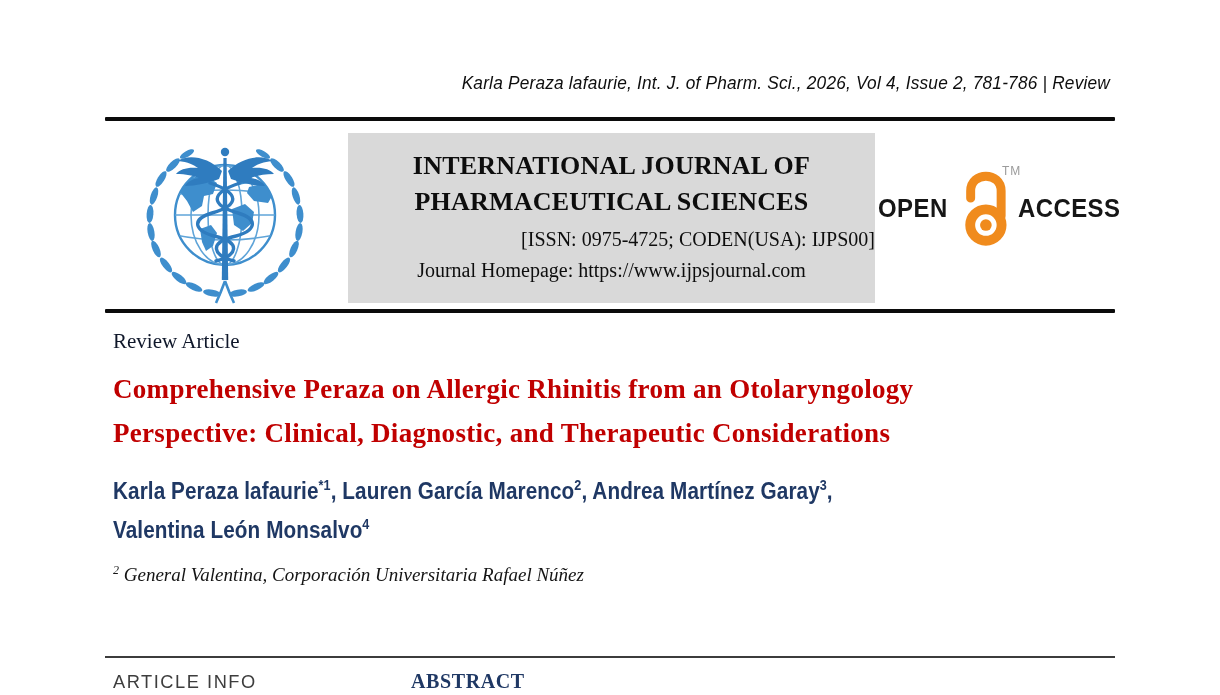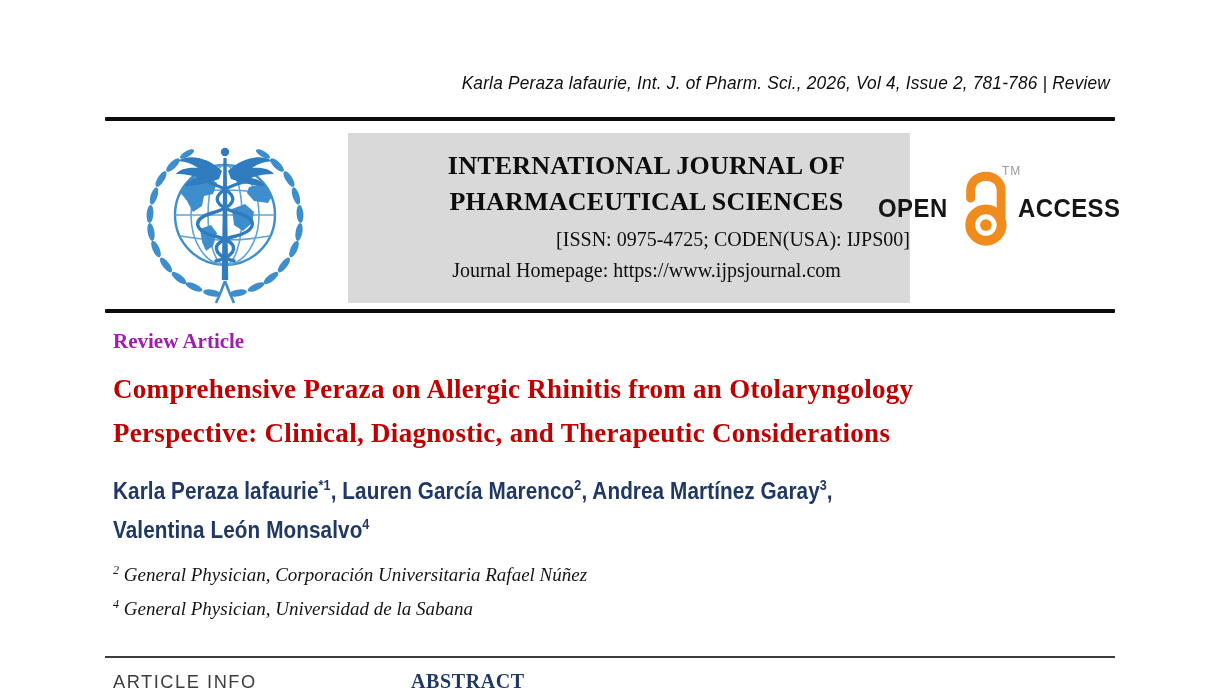--- a/index.html
+++ b/index.html
@@ -17,21 +17,21 @@
   .rule{position:absolute;left:105px;width:1010px;}
   .rule-thick{height:4px;background:#0b0b0b;border-radius:1px;}
   .rule1{top:117px;}
   .rule2{top:309px;z-index:5;}
   .rule-thin{top:656px;height:2px;background:#3c3c3c;}
 
   
   .logo-wrap{position:absolute;left:120px;top:131px;width:210px;height:188px;z-index:2;}
   .journal-box{
     position:absolute;left:348px;top:133px;width:527px;height:170px;background:#d9d9d9;
-    text-align:center;color:#0d0d0d;padding-left:35px;
+    text-align:center;color:#0d0d0d;
   }
   .jb-line1{margin-top:15px;font-size:26px;font-weight:bold;line-height:36px;letter-spacing:0.2px;}
   .jb-line2{font-size:26px;font-weight:bold;line-height:36px;letter-spacing:0.2px;}
   .jb-line3{font-size:20px;line-height:32px;margin-top:3px;text-align:right;}
   .jb-line4{font-size:20px;line-height:31px;}
 
   .open-access{position:absolute;left:878px;top:158px;width:236px;height:100px;}
   .oa-row{display:flex;align-items:center;height:100px;}
   .oa-word{
     font-family:"Liberation Sans",sans-serif;font-weight:bold;font-size:26px;color:#161616;
@@ -39,21 +39,21 @@
   }
   .oa-open{transform-origin:left center;}
   .oa-access{transform-origin:left center;margin-left:7px;}
   .oa-lock{margin-left:5px;flex:0 0 auto;}
   .oa-tm{
     position:absolute;left:124px;top:6px;
     font-family:"Liberation Sans",sans-serif;font-size:12px;color:#9b9b9b;letter-spacing:1px;
   }
 
   
-  .article-type{position:absolute;left:113px;top:329px;font-size:21px;font-weight:bold;color:#a21caf;}
+  .article-type{position:absolute;left:113px;top:329px;font-size:21px;font-weight:normal;color:#0f172a;}
   .title{
     position:absolute;left:113px;top:367px;width:1010px;margin:0;
     font-size:27px;font-weight:bold;color:#C00000;line-height:44px;letter-spacing:0.3px;
   }
   .authors{
     position:absolute;left:113px;top:469px;width:1150px;
     font-family:"Liberation Sans",sans-serif;font-weight:bold;font-size:23px;color:#1F3864;
     line-height:33px;transform:scaleX(0.9);transform-origin:left top;letter-spacing:0.1px;
   }
   .authors sup{font-size:14px;}
@@ -163,22 +163,21 @@
     <div>Perspective: Clinical, Diagnostic, and Therapeutic Considerations</div>
   </h1>
 
   <div class="authors">
     <span>Karla Peraza lafaurie</span><sup>*1</sup><span>, </span><span>Lauren García Marenco</span><sup>2</sup><span>, </span><span>Andrea Martínez Garay</span><sup>3</sup><span>,</span>
     <br>
     <span>Valentina León Monsalvo</span><sup>4</sup>
   </div>
 
   <div class="affiliations">
-    <div><sup>2</sup><span> General Physician, Corporación Universitaria Rafael Núñez</span></div>
-    <div><sup>4</sup><span> General Physician, Universidad de la Sabana</span></div>
+    <div><sup>2</sup><span> General Valentina, Corporación Universitaria Rafael Núñez</span></div>
   </div>
 
   <div class="rule rule-thin"></div>
 
   <div class="bottom-row">
     <div class="article-info-label">ARTICLE INFO</div>
     <div class="abstract-label">ABSTRACT</div>
   </div>
 
 </div>

